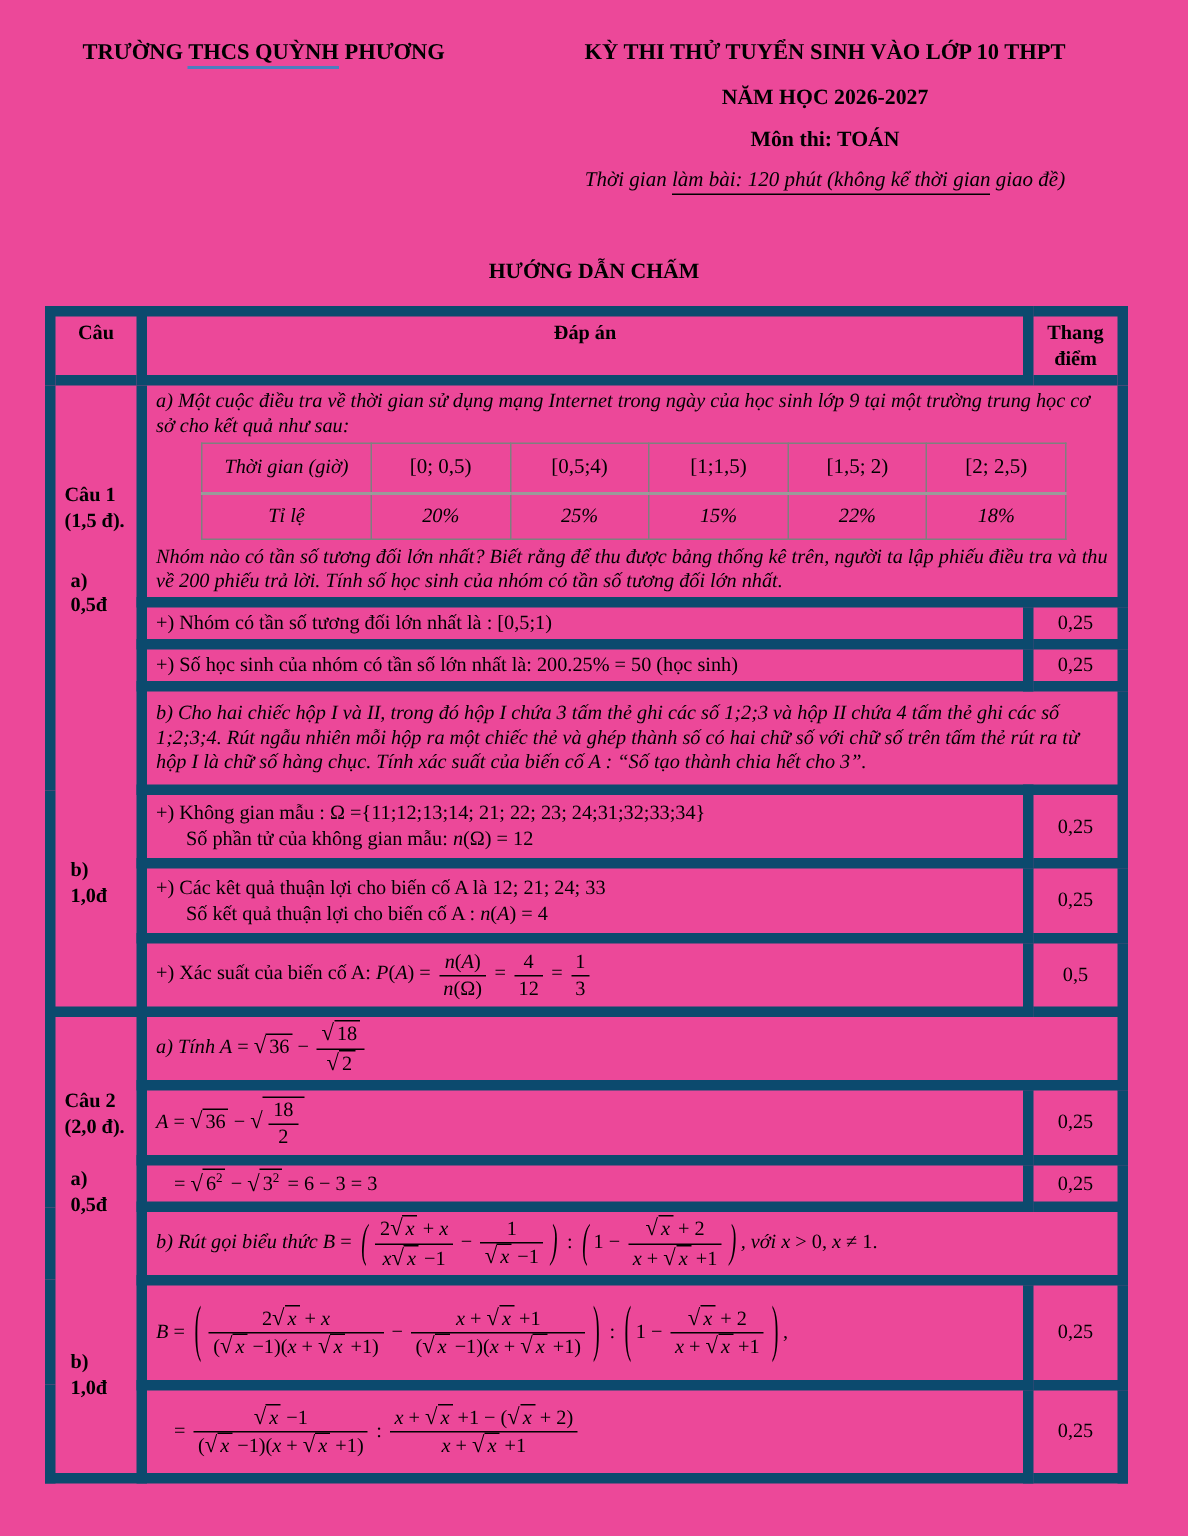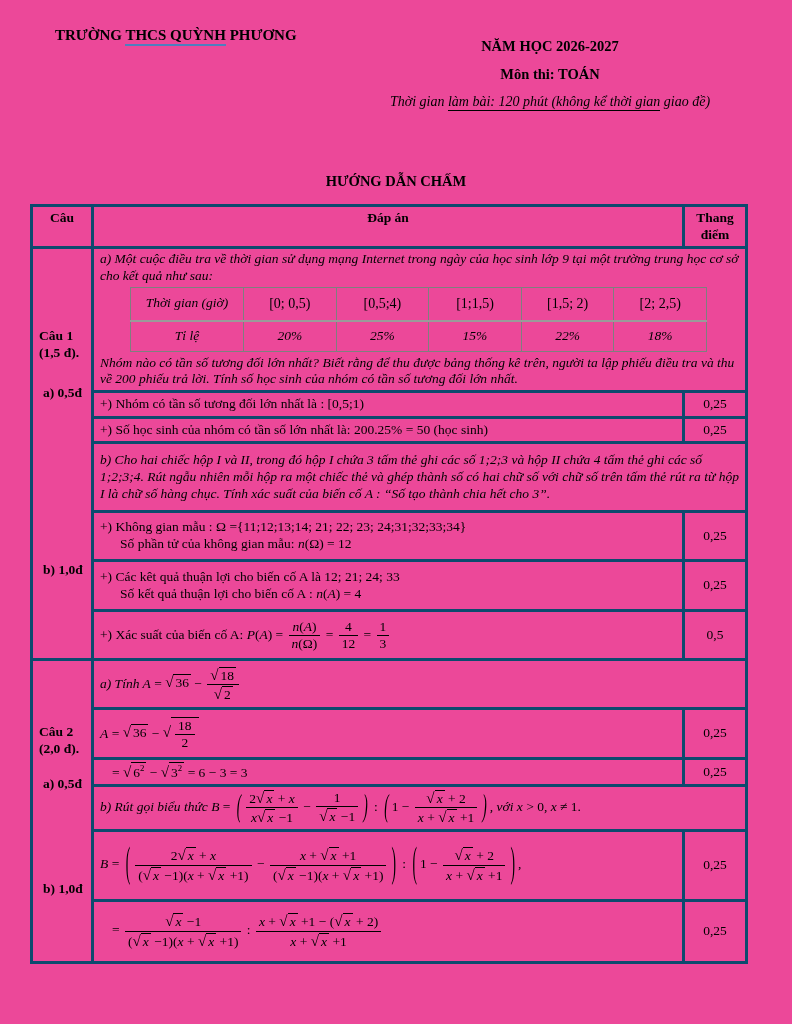--- a/index.html
+++ b/index.html
@@ -10,21 +10,21 @@
   .blue-ul{border-bottom:2px solid #4d7ebf;padding-bottom:1px;}
   .hdr-right{position:absolute;left:350px;top:26px;width:400px;text-align:center;}
   .ht1{font-weight:bold;font-size:15px;}
   .ht2{font-weight:bold;font-size:14.5px;margin-top:11px;}
   .ht3{font-weight:bold;font-size:14.5px;margin-top:10px;}
   .time-line{font-style:italic;font-size:14px;margin-top:10px;white-space:nowrap;}
   .blk-ul{border-bottom:1px solid #000;padding-bottom:1px;margin-top:16px;}
   .doc-title{position:absolute;left:0;top:172px;width:100%;text-align:center;font-weight:bold;font-size:14.5px;}
   
   table.main{position:absolute;left:30px;top:204px;width:715px;border-collapse:collapse;table-layout:fixed;}
-  table.main td{border:3px solid #0c4a6e;padding:2px 6px;vertical-align:middle;overflow:hidden;}
+  table.main td{border:7px solid #0c4a6e;padding:2px 6px;vertical-align:middle;overflow:hidden;}
   table.main tr.thead td{border-bottom:2px solid #595959;font-weight:bold;text-align:center;vertical-align:top;padding-top:3px;}
   td.cau{vertical-align:top;font-weight:bold;padding:3px 2px 3px 4px;}
   td.cau .sub{padding-left:4px;}
   td.stmt{font-style:italic;vertical-align:top;padding:3px 8px;}
   td.ans{padding:2px 8px;}
   td.score{vertical-align:top;text-align:center;padding-top:3px;}
   .indent{text-indent:20px;}
   
   table.stats{border-collapse:collapse;table-layout:fixed;width:577px;margin:2px 0 3px 30px;}
   table.stats td{border:1px solid #7f7f7f;text-align:center;font-style:italic;padding:1px 2px;vertical-align:middle;}
@@ -46,20 +46,21 @@
   .fr-tall .bp{transform:scaleY(3.1);}
 </style>
 </head>
 <body>
 
 <div class="page">
 
   <div class="school"><span>TRƯỜNG </span><span class="blue-ul" style="border-bottom-color: rgb(77, 126, 191);">THCS QUỲNH</span><span> PHƯƠNG</span></div>
 
   <div class="hdr-right">
+    <div class="ht1">KỲ THI THỬ TUYỂN SINH VÀO LỚP 10 THPT</div>
     <div class="ht2">NĂM HỌC 2026-2027</div>
     <div class="ht3">Môn thi: TOÁN</div>
     <div class="time-line"><span>Thời gian </span><span class="blk-ul">làm bài: 120 phút (không kể thời gian</span><span> giao đề)</span></div>
   </div>
 
   <div class="doc-title">HƯỚNG DẪN CHẤM</div>
 
   <table class="main">
     <colgroup>
         <col style="width:61px">

